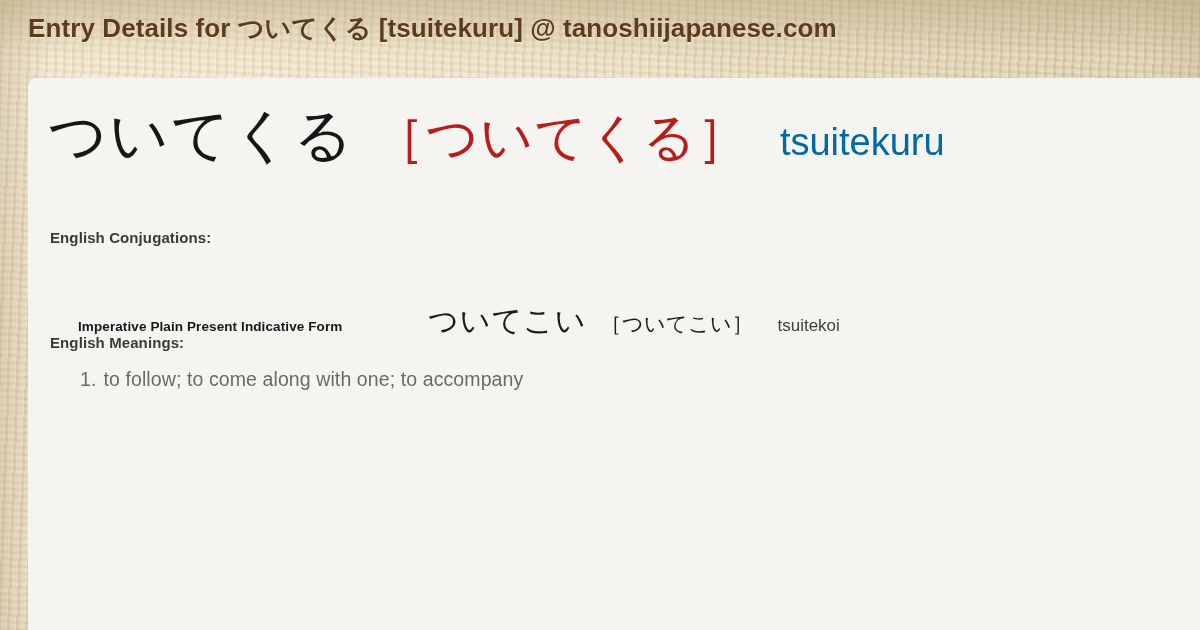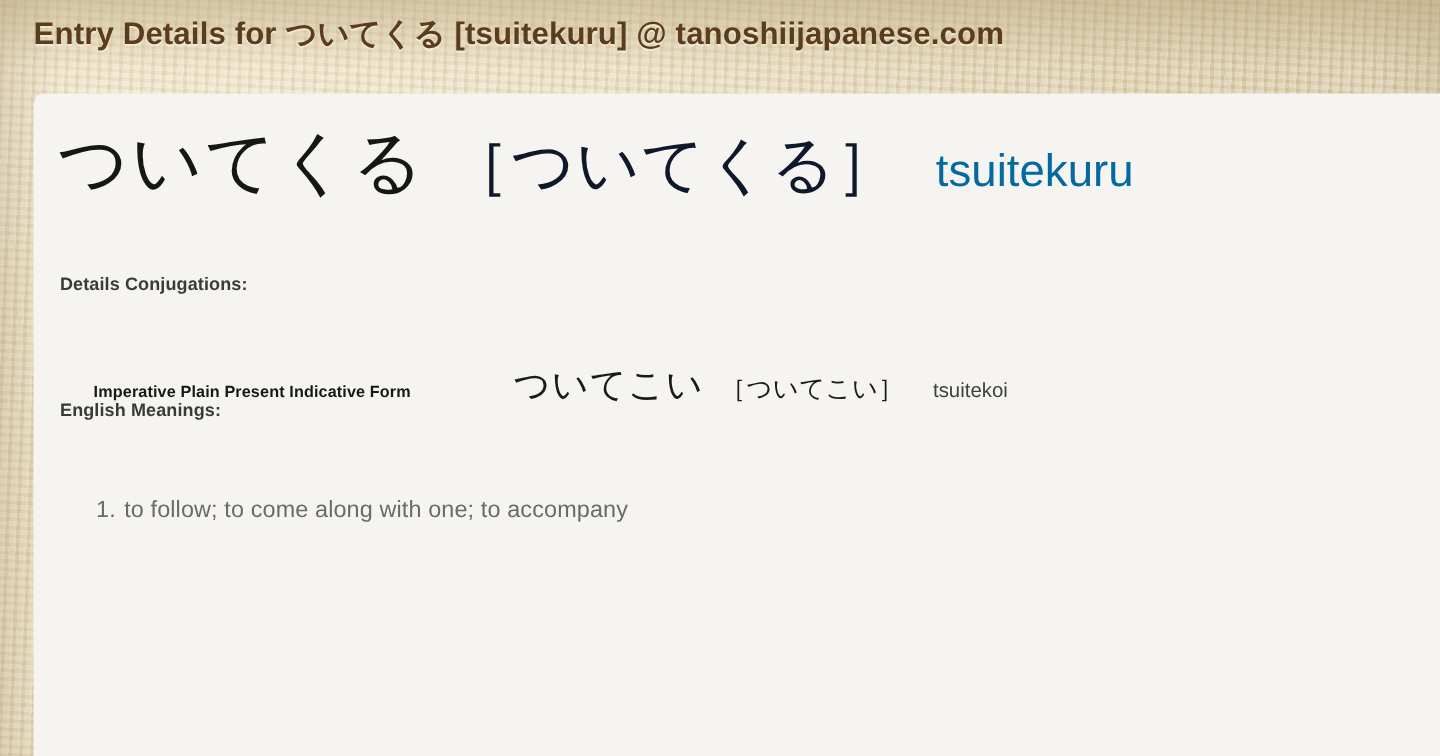--- a/index.html
+++ b/index.html
@@ -80,21 +80,21 @@
     font-size: 58px;
     font-weight: 400;
     color: #161616;
     letter-spacing: 2px;
     line-height: 1;
   }
   .headword-reading {
     font-family: "DejaVu Serif", "Liberation Serif", serif;
     font-size: 52px;
     font-weight: 400;
-    color: #0f172a;
+    color: #b91c1c;
     letter-spacing: 1px;
     line-height: 1;
     margin-left: 18px;
   }
   .headword-romaji {
     font-family: "Liberation Sans", sans-serif;
     font-size: 38px;
     font-weight: 400;
     color: #0369a1;
     margin-left: 30px;
@@ -178,40 +178,40 @@
     margin-left: 24px;
     margin-bottom: 6px;
     font-size: 19.5px;
     color: #6a6a6a;
     letter-spacing: 0.1px;
   }
   .sense-number {
     margin-right: 7px;
     color: #6a6a6a;
   }
-  .sense-text { color: #6a6a6a; margin-top: 46px; }
+  .sense-text { color: #6a6a6a; }
 </style>
 </head>
 <body>
 
 <div id="page-bg"></div>
 
 <div id="card"></div>
 
 <div id="header">
   <div id="header-title">Entry Details for ついてくる [tsuitekuru] @ tanoshiijapanese.com</div>
 </div>
 
 <div id="headword-row">
   <span class="headword-kana">ついてくる</span>
   <span class="headword-reading">［ついてくる］</span>
   <span class="headword-romaji">tsuitekuru</span>
 </div>
 
-<div class="section-label" id="label-conjugations">Details Conjugations:</div>
+<div class="section-label" id="label-conjugations">English Conjugations:</div>
 
 <div id="conjugation-list">
   <div class="conj-row">
     <span class="conj-form-name">Imperative Plain Present Indicative Form</span>
     <span class="conj-kana">ついてこい</span>
     <span class="conj-reading">［ついてこい］</span>
     <span class="conj-romaji">tsuitekoi</span>
   </div>
 </div>
 

